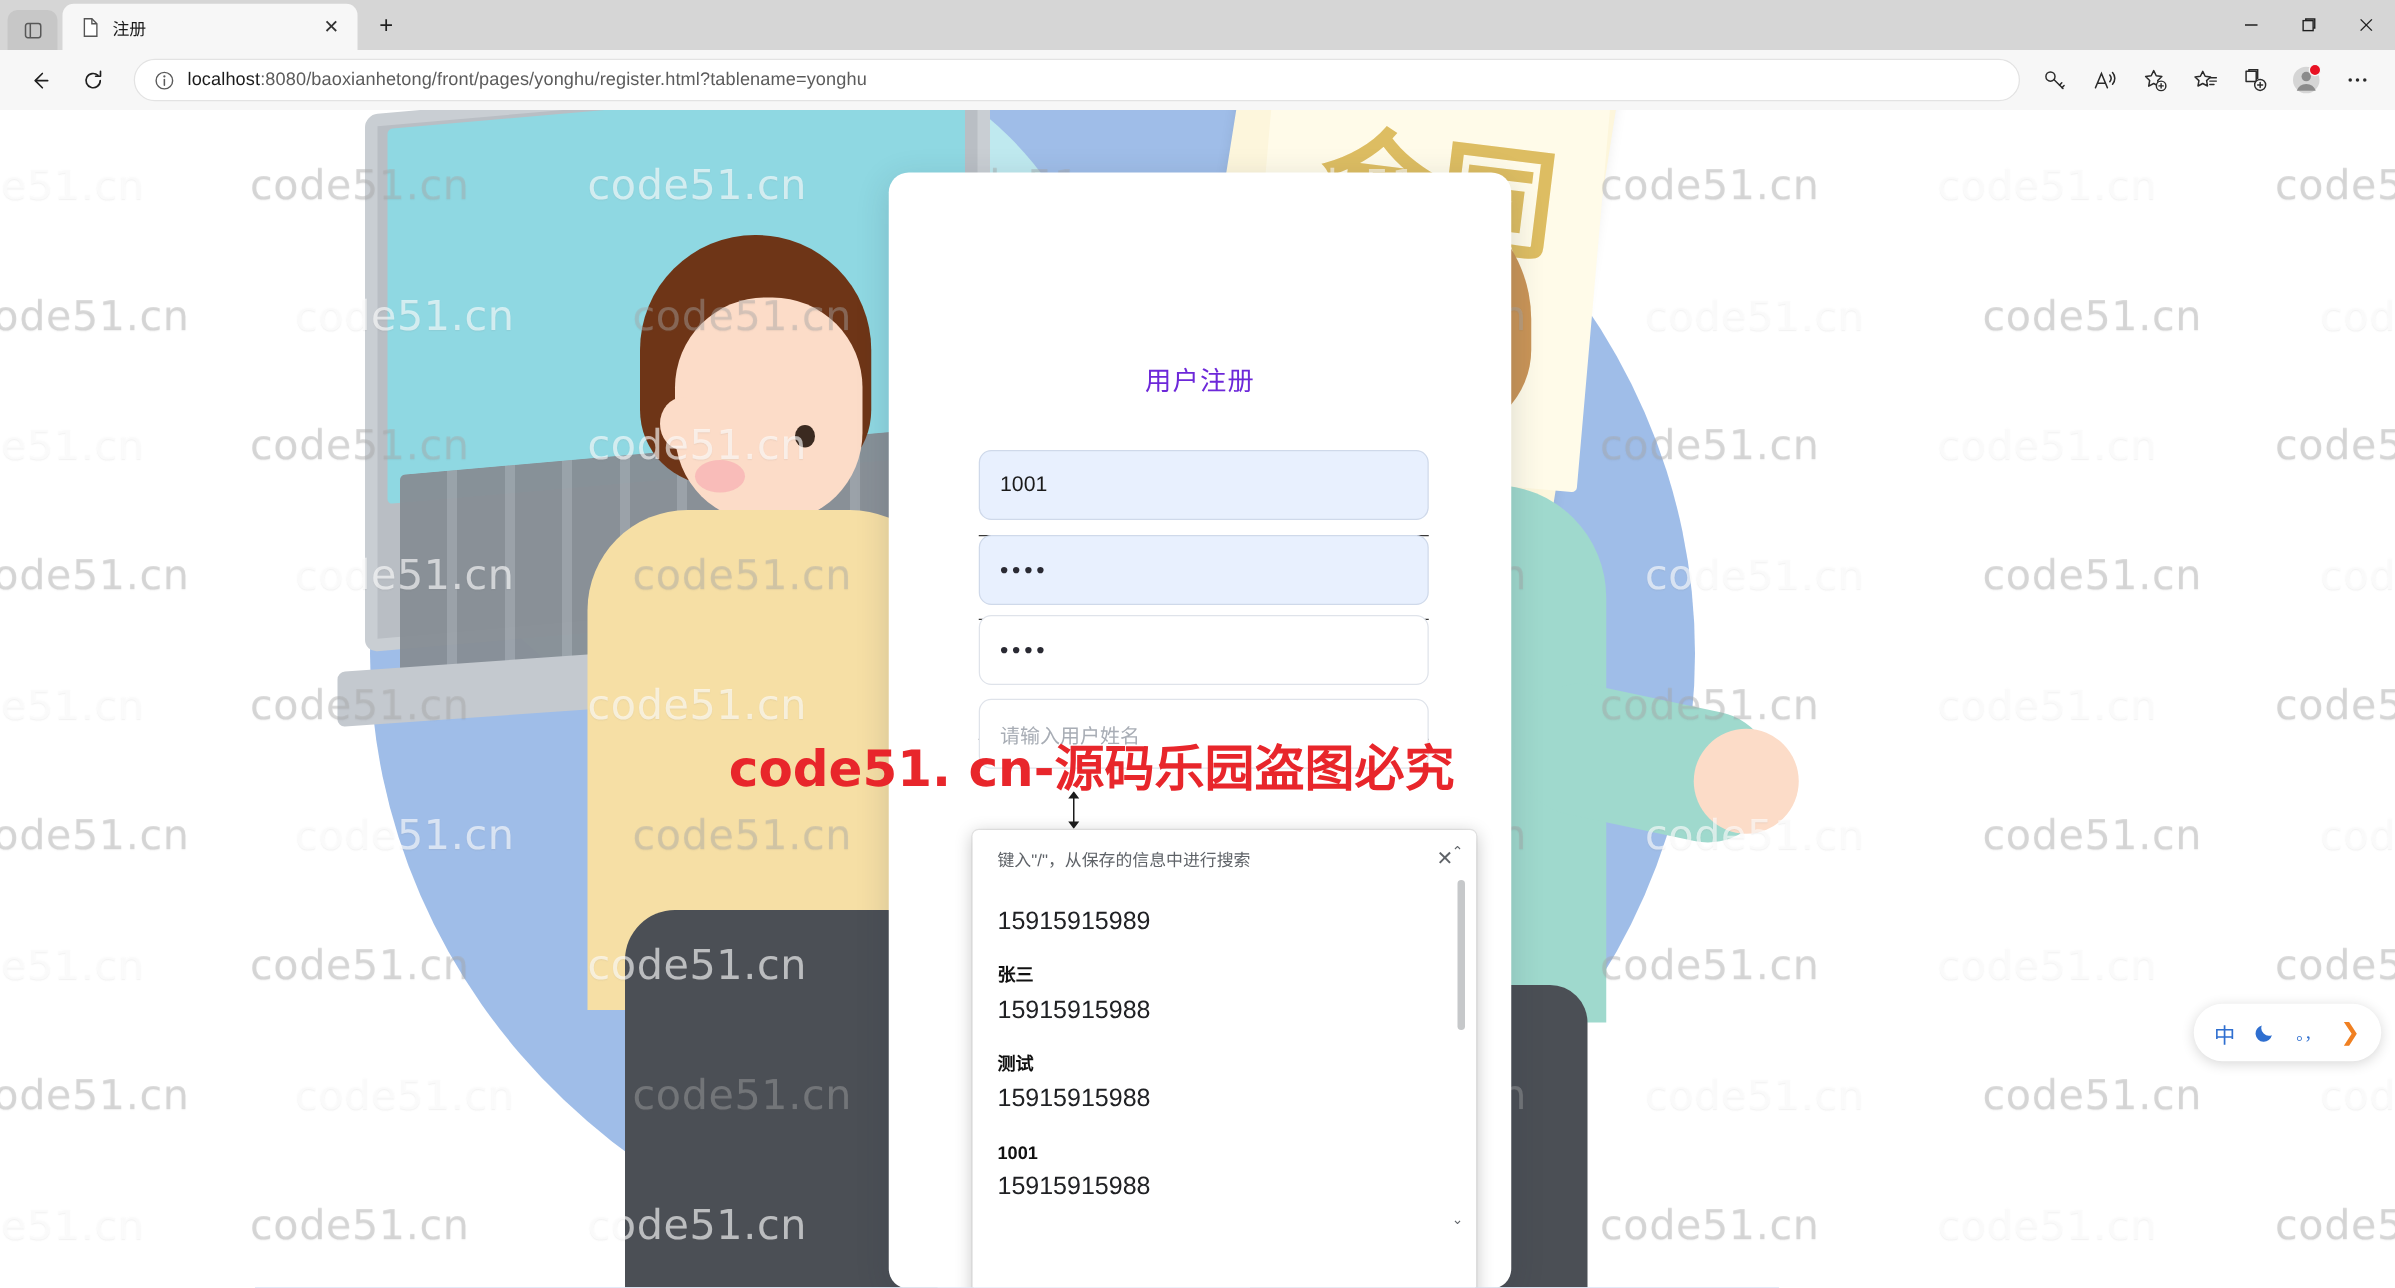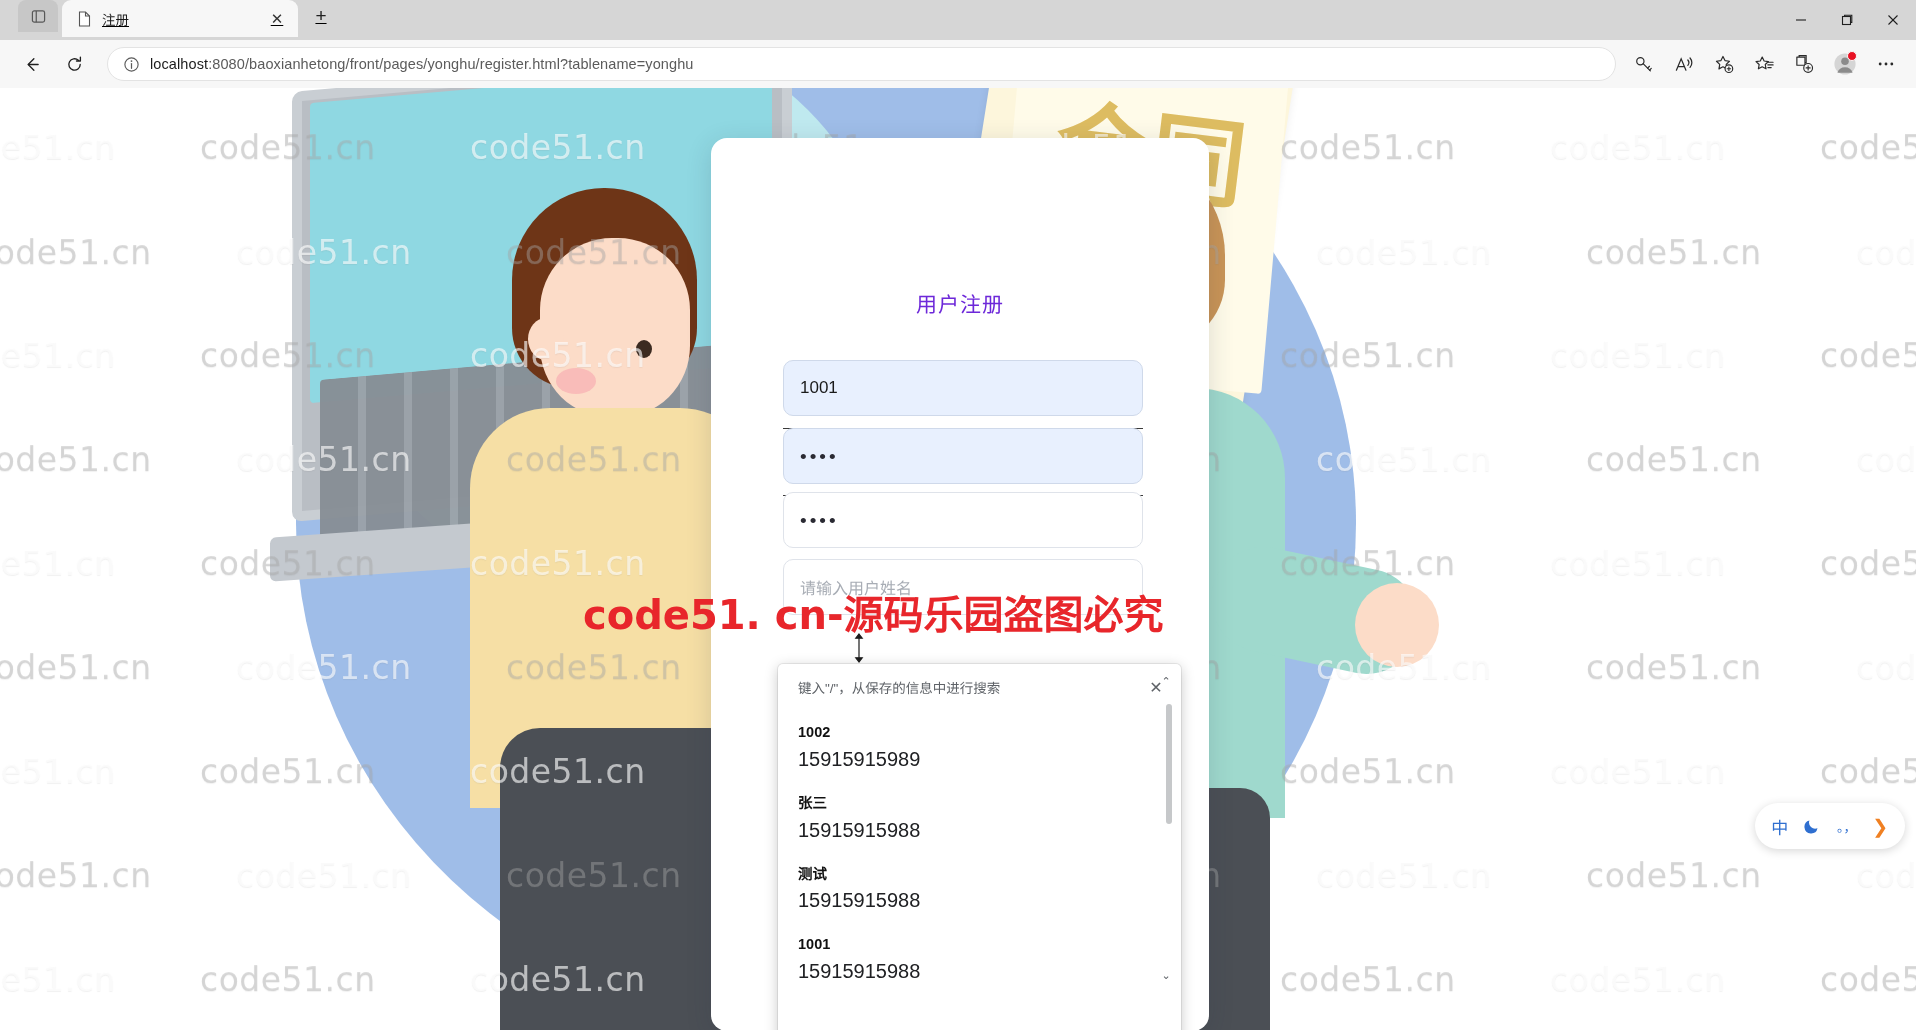--- a/index.html
+++ b/index.html
@@ -10,21 +10,21 @@
     background:#ffffff;
     -webkit-font-smoothing:antialiased;
   }
   .app{position:relative;width:1916px;height:1030px;overflow:hidden;}
 
   
   .titlebar{
     position:absolute;left:0;top:0;width:1916px;height:40px;
     background:#d6d6d6;display:flex;align-items:flex-end;
   }
-  .tabstrip{display:flex;align-items:flex-start;height:40px;padding-left:18px;flex:0 0 auto;text-decoration:underline;}
+  .tabstrip{display:flex;align-items:flex-end;height:40px;padding-left:6px;flex:0 0 auto;}
   .tab-side{
     width:40px;height:32px;margin-bottom:0;border-radius:8px 8px 0 0;
     background:#c7c7c7;display:flex;align-items:center;justify-content:center;
   }
   .tab-side svg{opacity:.78;}
   .tab{
     position:relative;height:37px;min-width:236px;max-width:236px;
     background:#f7f7f7;border-radius:9px 9px 0 0;
     display:flex;align-items:center;padding:0 8px 0 14px;margin-left:4px;
     box-sizing:border-box;
@@ -501,21 +501,20 @@
     </div>
 
     <div class="autofill-pop">
       <div class="af-head">
         <span class="af-head-text">键入"/"，从保存的信息中进行搜索</span>
         <span class="af-close">✕</span>
       </div>
 
       <div class="af-list" id="af-list">
           <div class="af-item">
-            <div class="af-primary">1002</div>
             <div class="af-secondary">15915915989</div>
           </div>
           <div class="af-item">
             <div class="af-primary">张三</div>
             <div class="af-secondary">15915915988</div>
           </div>
           <div class="af-item">
             <div class="af-primary">测试</div>
             <div class="af-secondary">15915915988</div>
           </div>

